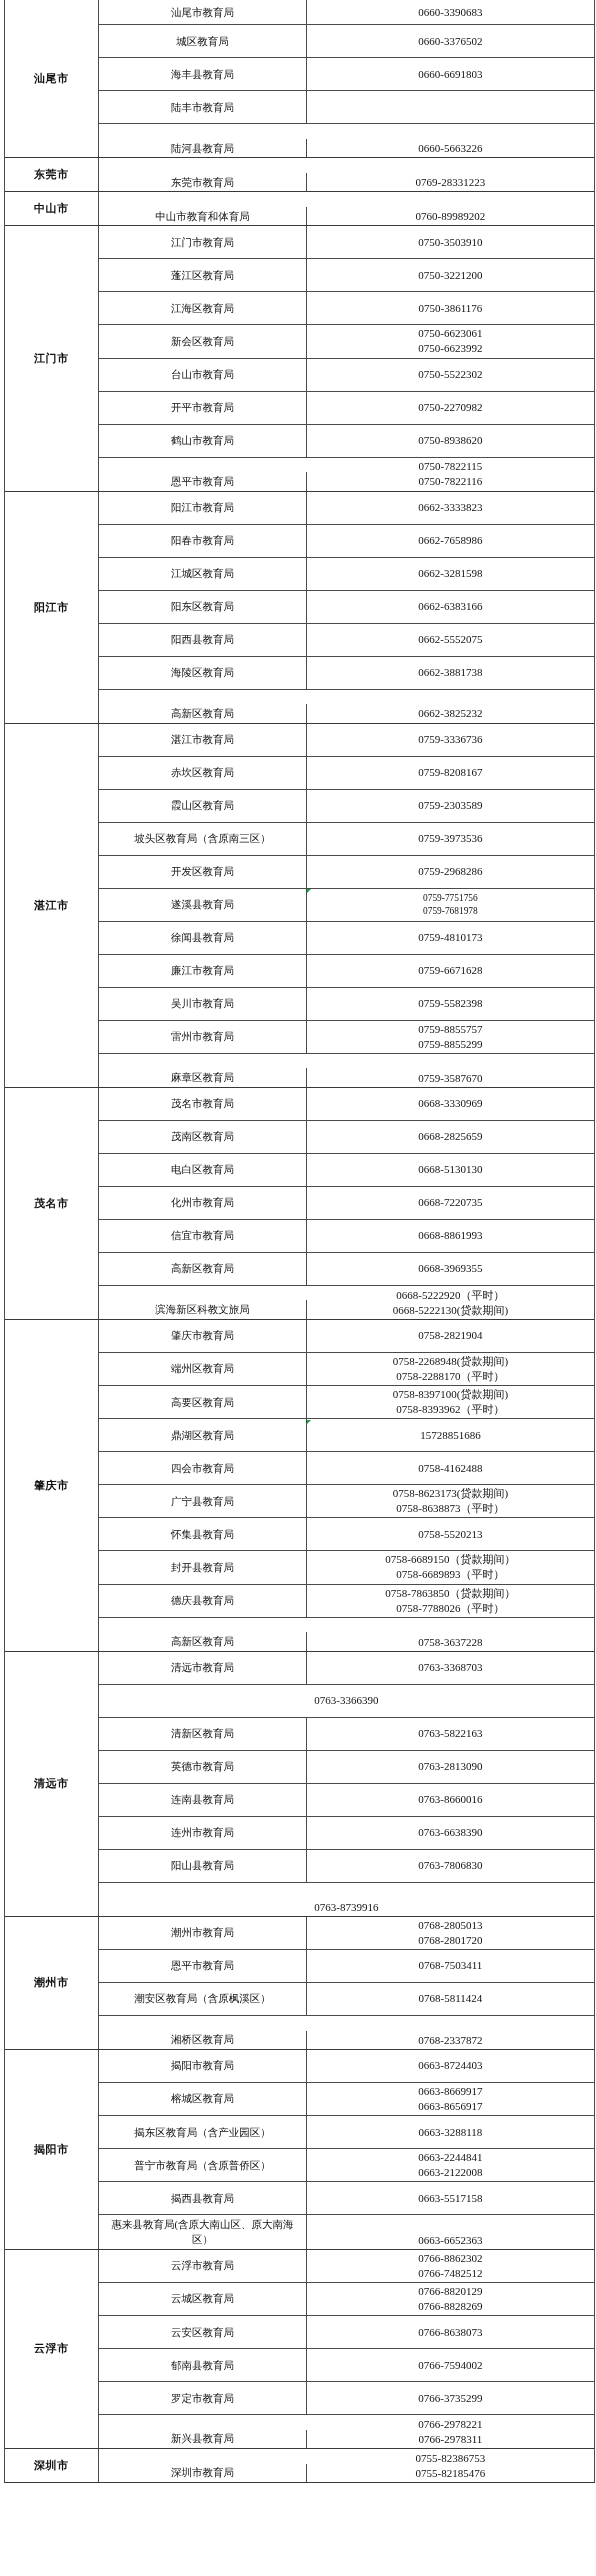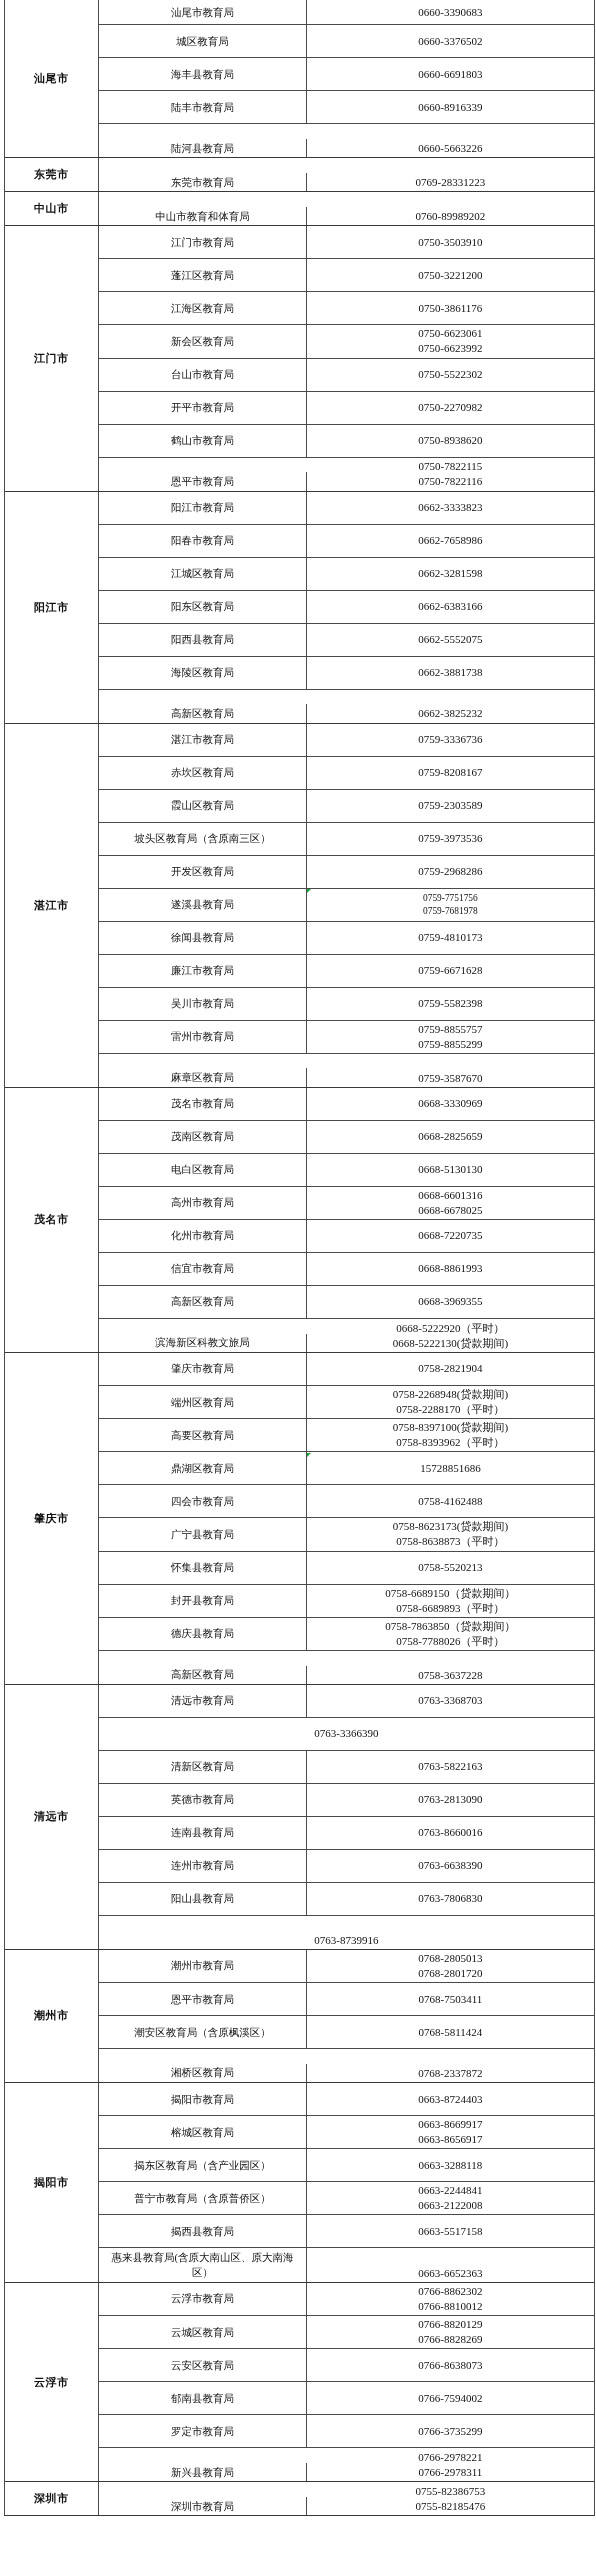--- a/index.html
+++ b/index.html
@@ -80,23 +80,20 @@
           </div>
         </div>
         <div class="row">
           <div class="name-cell">海丰县教育局</div>
           <div class="phone-cell">
             <div class="phone-line">0660-6691803</div>
           </div>
         </div>
         <div class="row">
           <div class="name-cell">陆丰市教育局</div>
-          <div class="phone-cell">
-            <div class="phone-line">0660-8916339</div>
-          </div>
         </div>
         <div class="row">
           <div class="name-cell">陆河县教育局</div>
           <div class="phone-cell">
             <div class="phone-line">0660-5663226</div>
           </div>
         </div>
       </div>
     </div>
     <div class="section">
@@ -312,27 +309,20 @@
             <div class="phone-line">0668-2825659</div>
           </div>
         </div>
         <div class="row">
           <div class="name-cell">电白区教育局</div>
           <div class="phone-cell">
             <div class="phone-line">0668-5130130</div>
           </div>
         </div>
         <div class="row">
-          <div class="name-cell">高州市教育局</div>
-          <div class="phone-cell">
-            <div class="phone-line">0668-6601316</div>
-            <div class="phone-line">0668-6678025</div>
-          </div>
-        </div>
-        <div class="row">
           <div class="name-cell">化州市教育局</div>
           <div class="phone-cell">
             <div class="phone-line">0668-7220735</div>
           </div>
         </div>
         <div class="row">
           <div class="name-cell">信宜市教育局</div>
           <div class="phone-cell">
             <div class="phone-line">0668-8861993</div>
           </div>
@@ -547,21 +537,21 @@
         </div>
       </div>
     </div>
     <div class="section">
       <div class="city-cell">云浮市</div>
       <div class="section-rows">
         <div class="row">
           <div class="name-cell">云浮市教育局</div>
           <div class="phone-cell">
             <div class="phone-line">0766-8862302</div>
-            <div class="phone-line">0766-8810012</div>
+            <div class="phone-line">0766-7482512</div>
           </div>
         </div>
         <div class="row">
           <div class="name-cell">云城区教育局</div>
           <div class="phone-cell">
             <div class="phone-line">0766-8820129</div>
             <div class="phone-line">0766-8828269</div>
           </div>
         </div>
         <div class="row">

